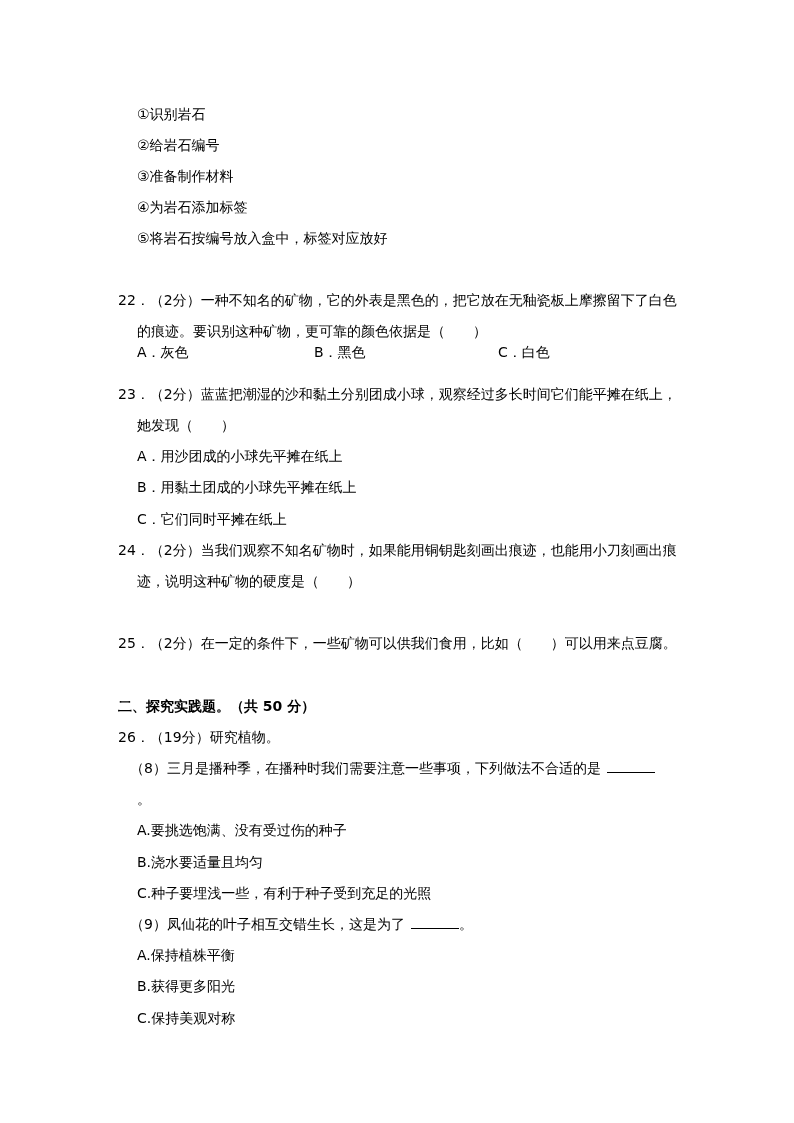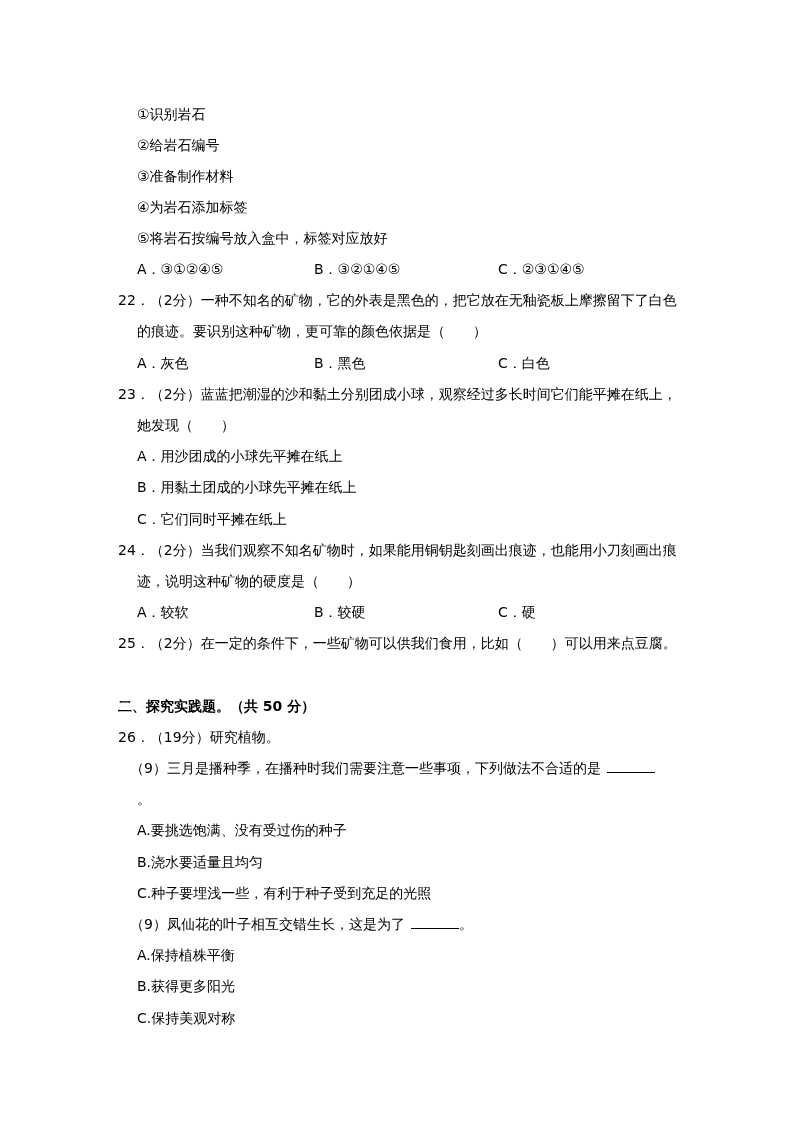--- a/index.html
+++ b/index.html
@@ -18,55 +18,45 @@
 </head>
 <body>
 
 <div class="page">
 
   <div class="line ind" style="top:104px">①识别岩石</div>
   <div class="line ind" style="top:135px">②给岩石编号</div>
   <div class="line ind" style="top:166px">③准备制作材料</div>
   <div class="line ind" style="top:197px">④为岩石添加标签</div>
   <div class="line ind" style="top:228px">⑤将岩石按编号放入盒中，标签对应放好</div>
-  <div class="line" style="top:259px">
-    <span class="opt o1">A．③①②④⑤</span>
-    <span class="opt o2">B．③②①④⑤</span>
-    <span class="opt o3">C．②③①④⑤</span>
-  </div>
 
   <div class="line q" style="top:290px">22．（2分）一种不知名的矿物，它的外表是黑色的，把它放在无釉瓷板上摩擦留下了白色</div>
   <div class="line ind" style="top:321px">的痕迹。要识别这种矿物，更可靠的颜色依据是（　　）</div>
-  <div class="line" style="top:353px">
+  <div class="line" style="top:342px">
     <span class="opt o1">A．灰色</span>
     <span class="opt o2">B．黑色</span>
     <span class="opt o3">C．白色</span>
   </div>
 
   <div class="line q" style="top:384px">23．（2分）蓝蓝把潮湿的沙和黏土分别团成小球，观察经过多长时间它们能平摊在纸上，</div>
   <div class="line ind" style="top:415px">她发现（　　）</div>
   <div class="line ind" style="top:446px">A．用沙团成的小球先平摊在纸上</div>
   <div class="line ind" style="top:477px">B．用黏土团成的小球先平摊在纸上</div>
   <div class="line ind" style="top:509px">C．它们同时平摊在纸上</div>
 
   <div class="line q" style="top:540px">24．（2分）当我们观察不知名矿物时，如果能用铜钥匙刻画出痕迹，也能用小刀刻画出痕</div>
   <div class="line ind" style="top:571px">迹，说明这种矿物的硬度是（　　）</div>
-  <div class="line" style="top:602px">
-    <span class="opt o1">A．较软</span>
-    <span class="opt o2">B．较硬</span>
-    <span class="opt o3">C．硬</span>
-  </div>
 
   <div class="line q" style="top:633px">25．（2分）在一定的条件下，一些矿物可以供我们食用，比如（　　）可以用来点豆腐。</div>
 
   <div class="line q bold" style="top:696px">二、探究实践题。（共 50 分）</div>
 
   <div class="line q" style="top:727px">26．（19分）研究植物。</div>
   <div class="line sub" style="top:758px">
-    <span>（9）三月是播种季，在播种时我们需要注意一些事项，下列做法不合适的是</span><span class="blank"></span>
+    <span>（8）三月是播种季，在播种时我们需要注意一些事项，下列做法不合适的是</span><span class="blank"></span>
   </div>
   <div class="line ind" style="top:789px">。</div>
   <div class="line ind" style="top:820px">A.要挑选饱满、没有受过伤的种子</div>
   <div class="line ind" style="top:852px">B.浇水要适量且均匀</div>
   <div class="line ind" style="top:883px">C.种子要埋浅一些，有利于种子受到充足的光照</div>
   <div class="line sub" style="top:914px">
     <span>（9）凤仙花的叶子相互交错生长，这是为了</span><span class="blank"></span><span>。</span>
   </div>
   <div class="line ind" style="top:945px">A.保持植株平衡</div>
   <div class="line ind" style="top:976px">B.获得更多阳光</div>

